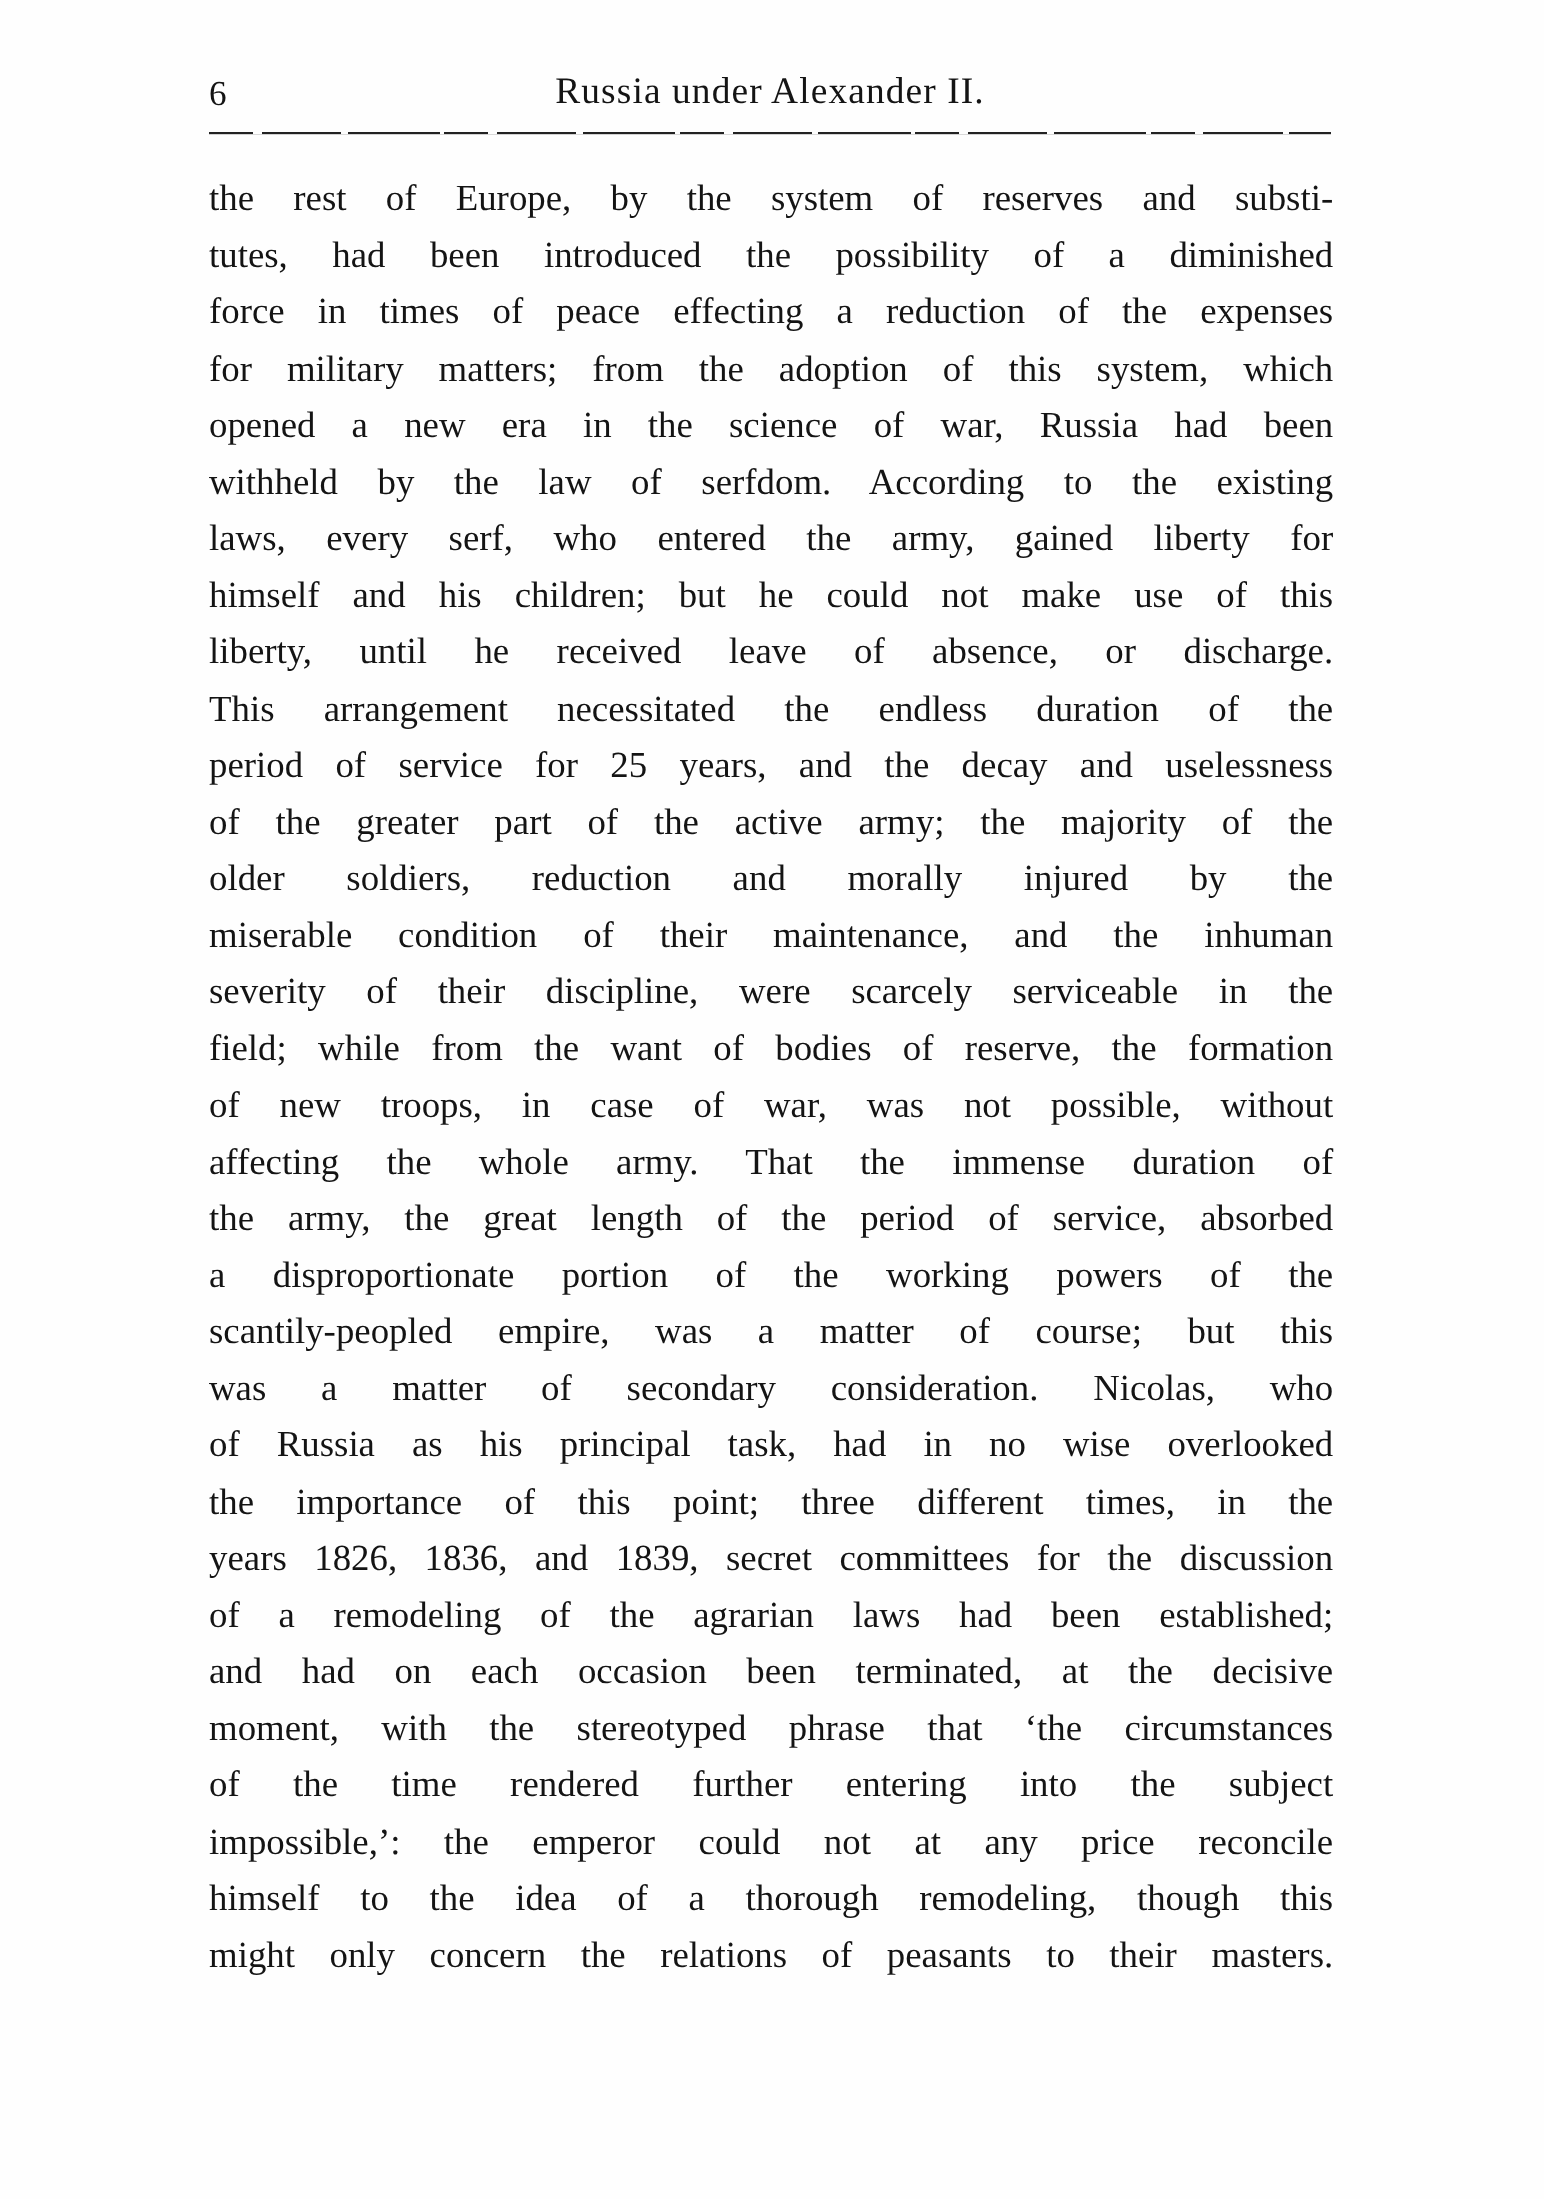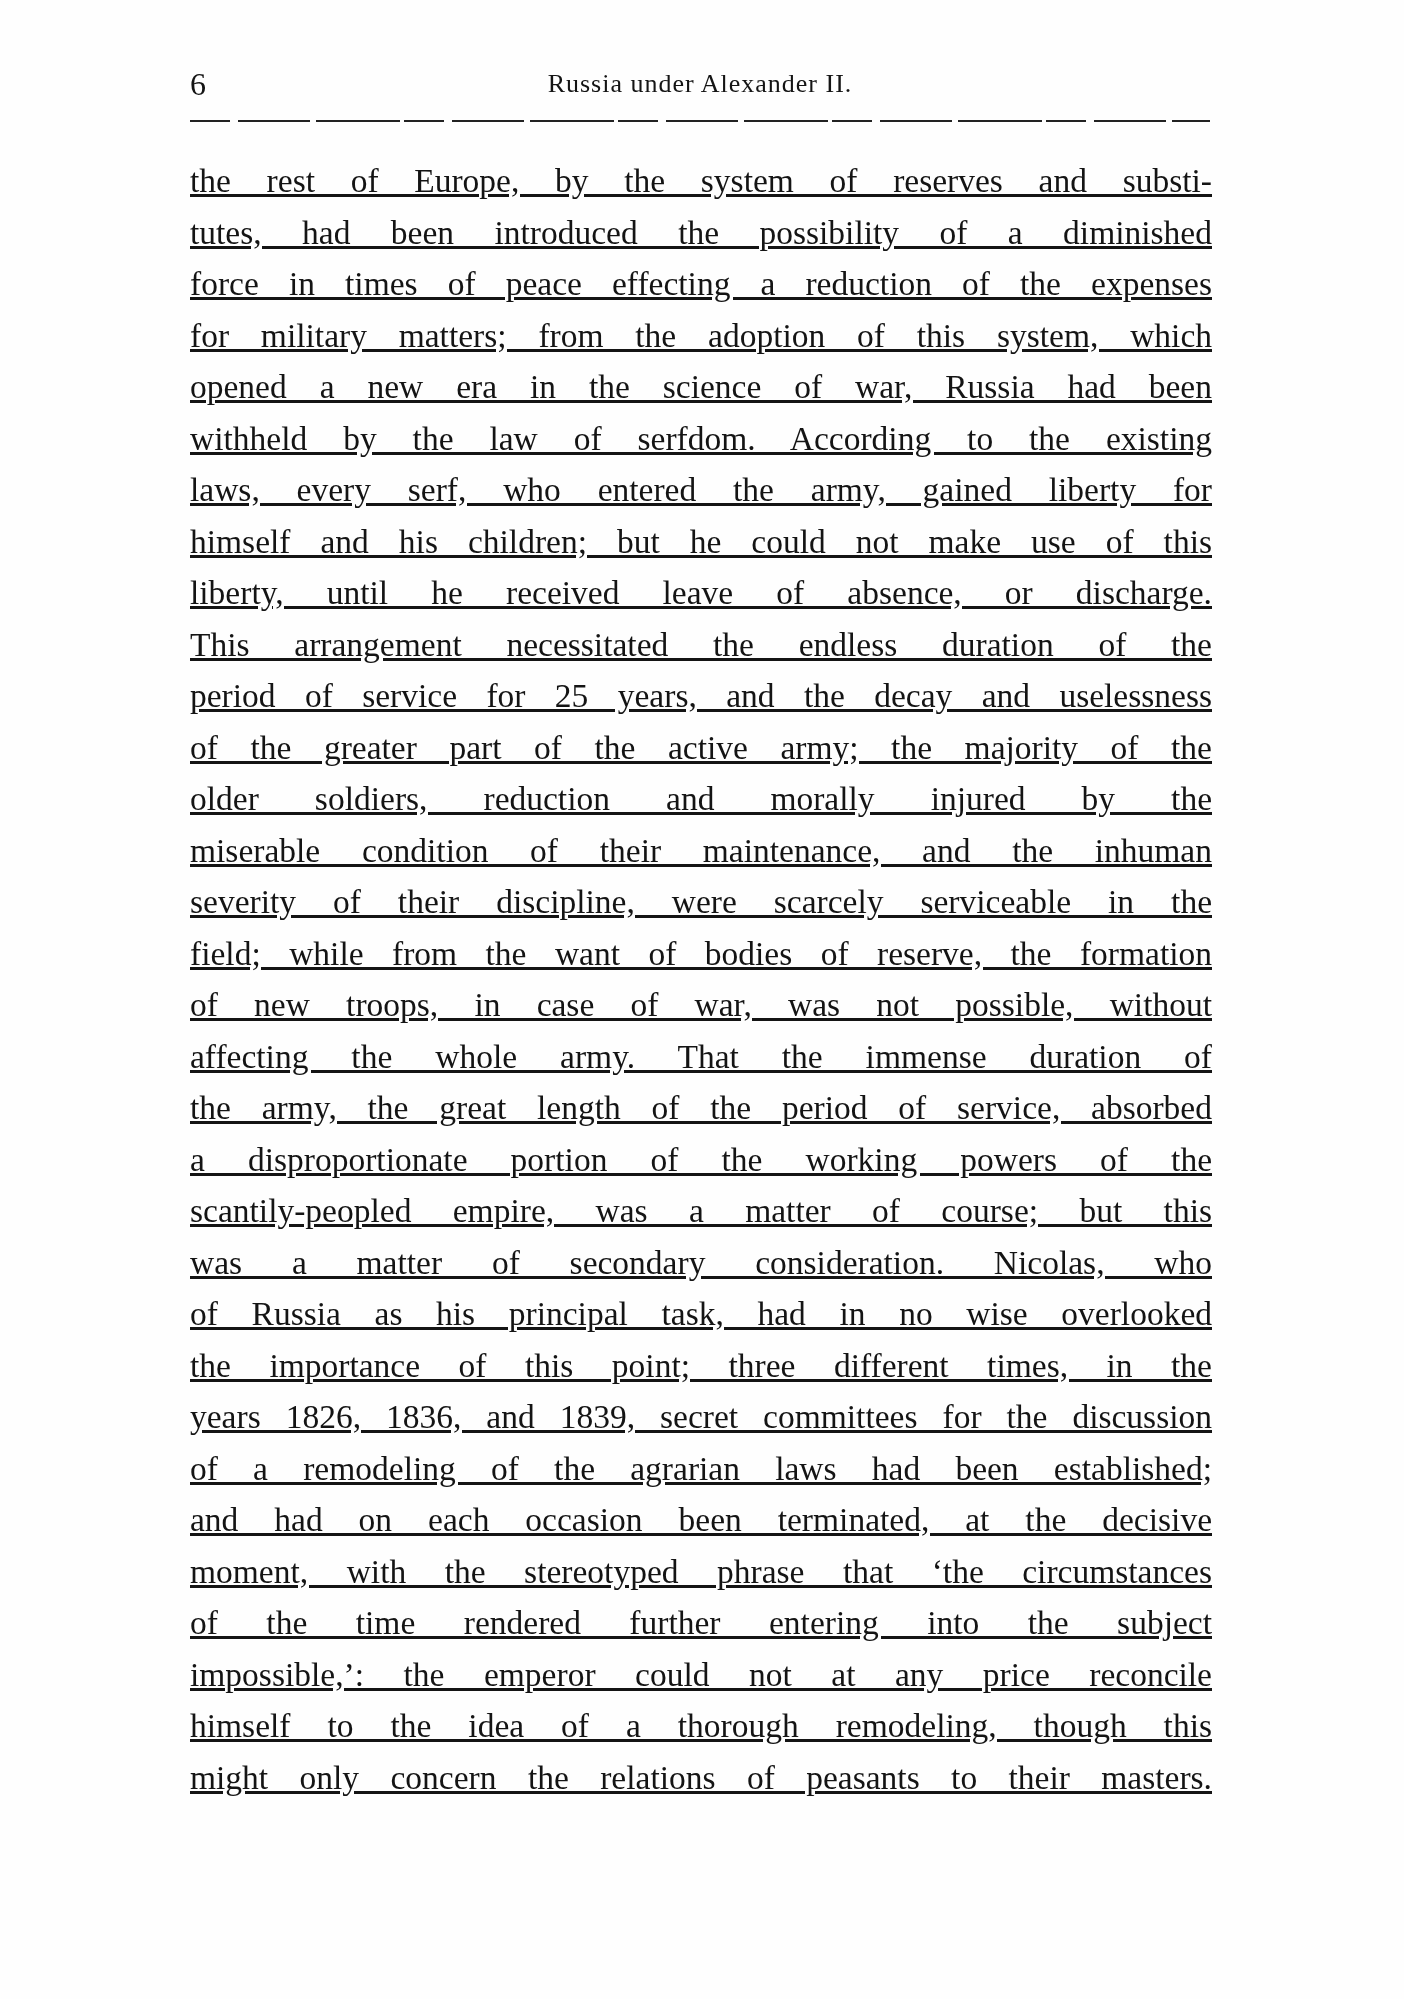--- a/index.html
+++ b/index.html
@@ -35,21 +35,21 @@
     top: 0;
     font-size: 32px;
     line-height: 44px;
   }
   .running-title {
     position: absolute;
     left: 0;
     width: 100%;
     top: 0;
     text-align: center;
-    font-size: 26px;
+    font-size: 34px;
     line-height: 44px;
     letter-spacing: 1px;
   }
   .head-rule {
     position: absolute;
     left: 190px;
     top: 120px;
     width: 1020px;
     height: 0;
     border-top: 2px dashed #222;
@@ -73,21 +73,20 @@
     width: 1022px;
     font-size: 33.5px;
     line-height: 51.5px;
   }
   .line {
     display: block;
     height: 51.5px;
     white-space: nowrap;
     text-align: justify;
     text-align-last: justify;
-    text-decoration: underline;
   }
   .line.last {
     text-align-last: justify;
   }
 </style>
 </head>
 <body>
 
 <div class="page">
   <div class="running-head">

